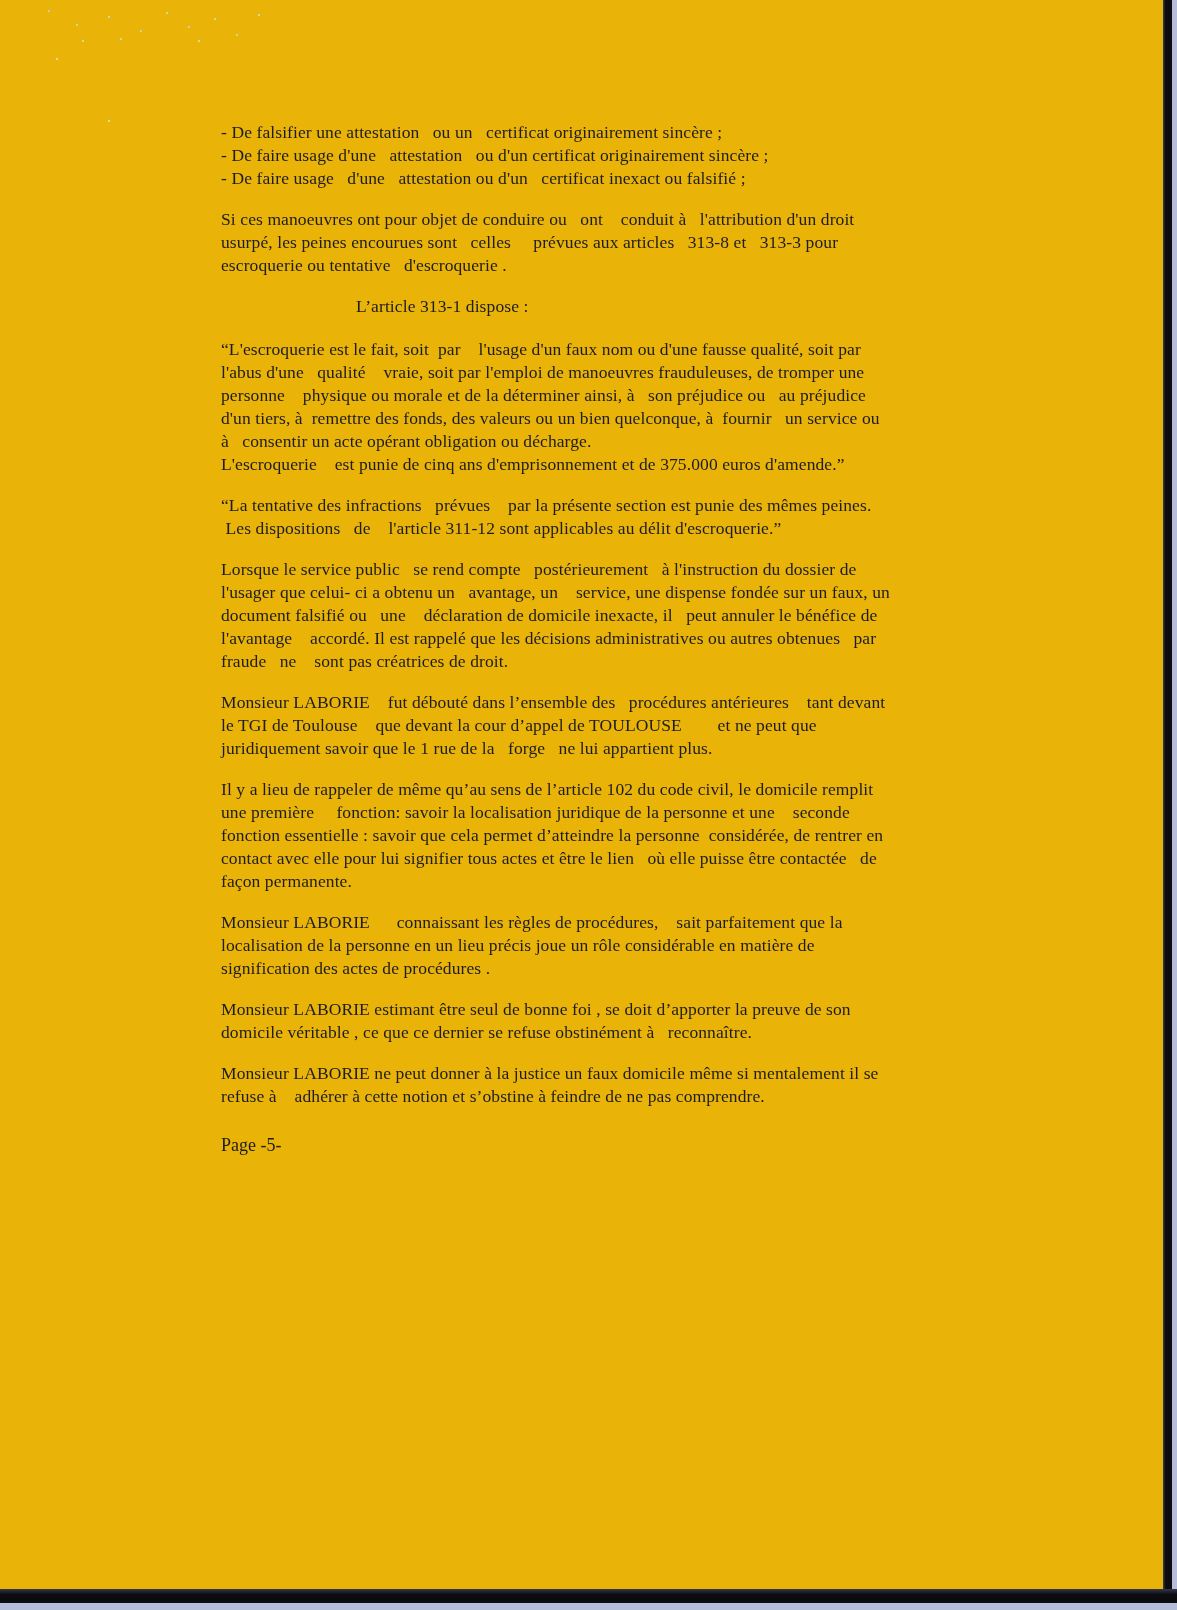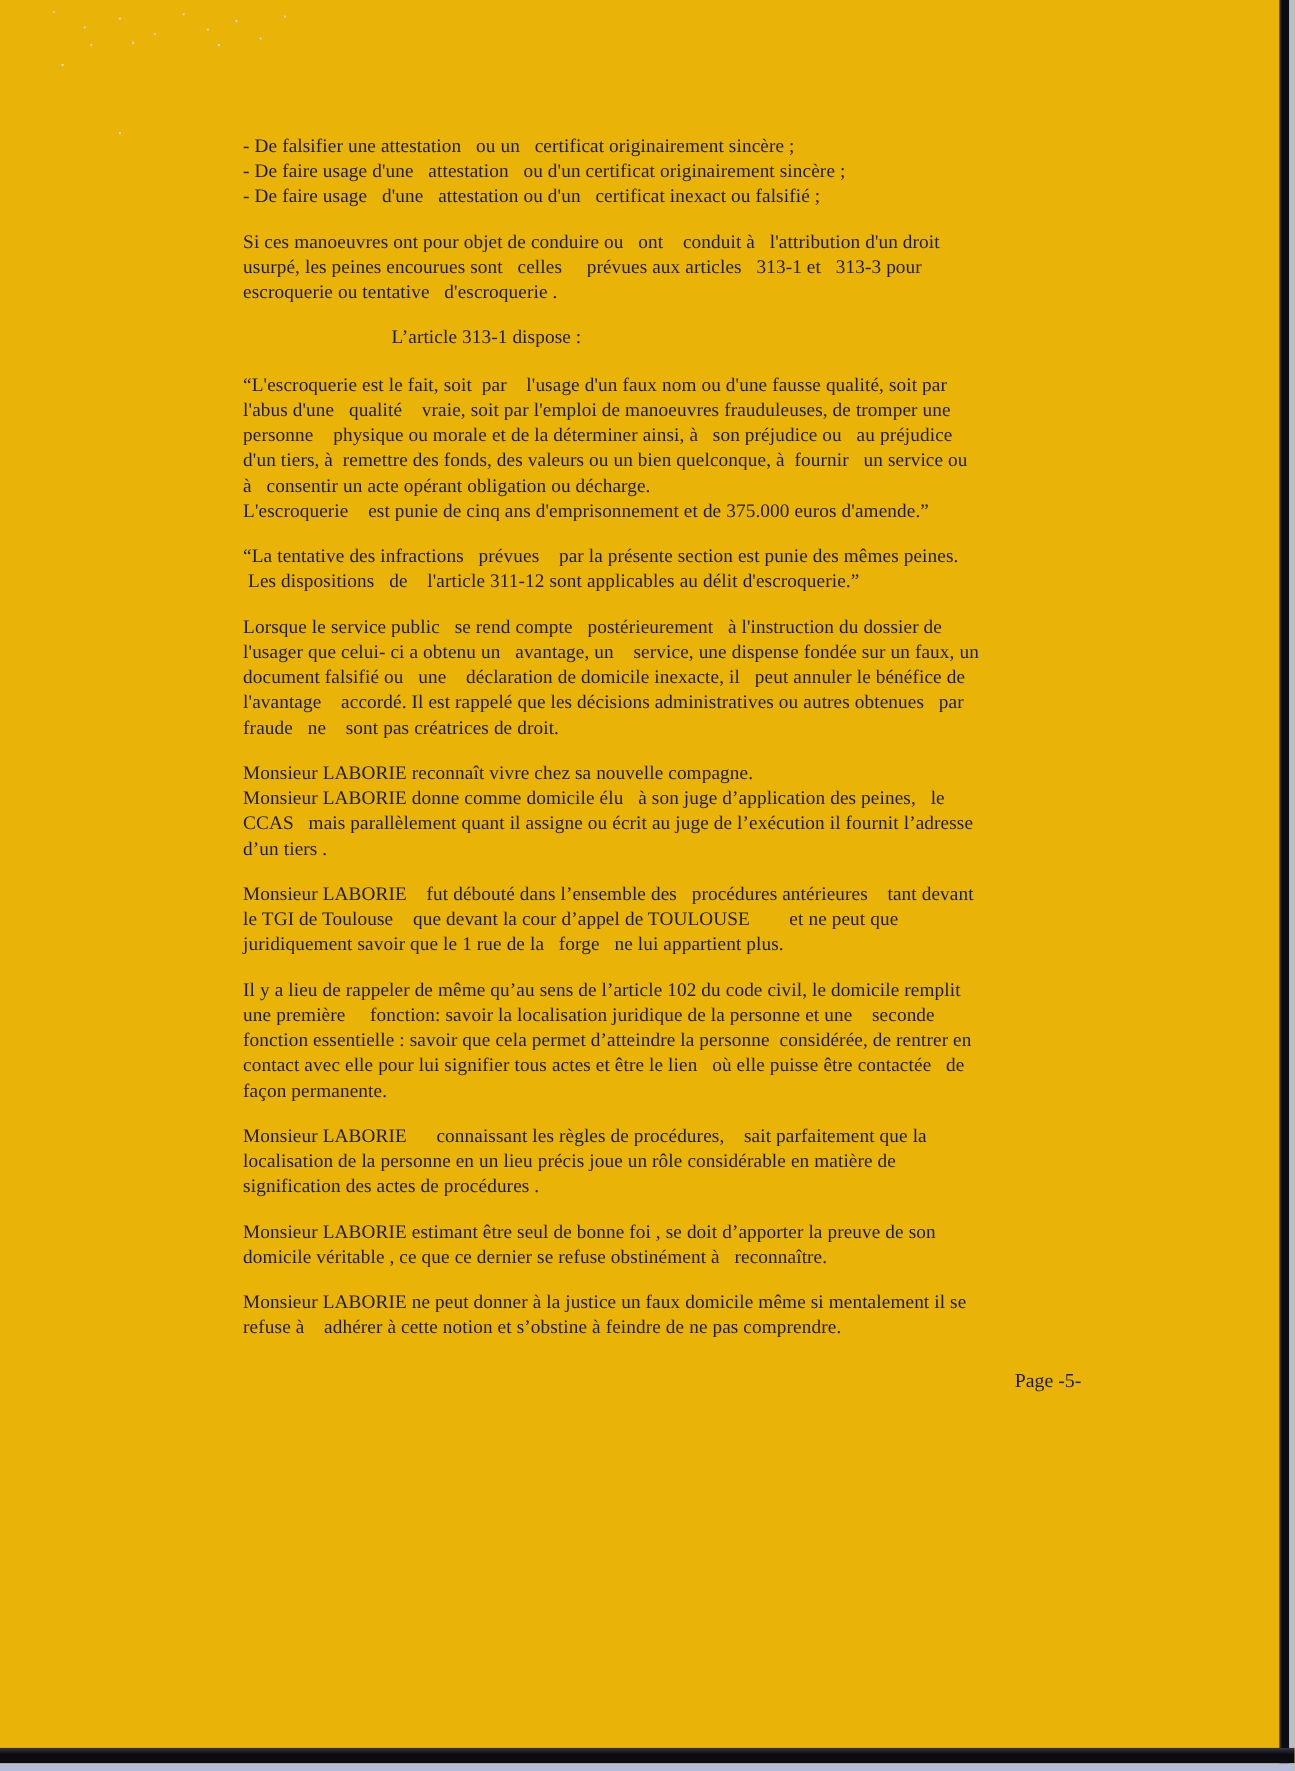--- a/index.html
+++ b/index.html
@@ -38,21 +38,21 @@
     line-height: 23px;
     margin: 0 0 18px 0;
     letter-spacing: 0.1px;
   }
   .heading {
     padding-left: 135px;
     margin-bottom: 20px;
   }
   .footer {
     margin-top: 26px;
-    text-align: right;
+    text-align: left;
     font-size: 18px;
     line-height: 23px;
     color: #1d1d20;
   }
   
   .edge-right-black {
     position: absolute; top: 0; right: 5px;
     width: 9px; height: 100%;
     background: linear-gradient(to right, #3a3d4d 0%, #0b0b10 30%, #0b0b10 100%);
   }
@@ -77,40 +77,36 @@
 
 <div class="sheet">
 
   <div class="scan-noise"></div>
 
   <div class="text-column">
     <p class="para">- De falsifier une attestation   ou un   certificat originairement sincère ;
 - De faire usage d'une   attestation   ou d'un certificat originairement sincère ;
 - De faire usage   d'une   attestation ou d'un   certificat inexact ou falsifié ;</p>
     <p class="para">Si ces manoeuvres ont pour objet de conduire ou   ont    conduit à   l'attribution d'un droit
-usurpé, les peines encourues sont   celles     prévues aux articles   313-1 et   313-3 pour
+usurpé, les peines encourues sont   celles     prévues aux articles   313-8 et   313-3 pour
 escroquerie ou tentative   d'escroquerie .</p>
     <p class="para heading">L’article 313-1 dispose :</p>
     <p class="para">“L'escroquerie est le fait, soit  par    l'usage d'un faux nom ou d'une fausse qualité, soit par
 l'abus d'une   qualité    vraie, soit par l'emploi de manoeuvres frauduleuses, de tromper une
 personne    physique ou morale et de la déterminer ainsi, à   son préjudice ou   au préjudice
 d'un tiers, à  remettre des fonds, des valeurs ou un bien quelconque, à  fournir   un service ou
 à   consentir un acte opérant obligation ou décharge.
 L'escroquerie    est punie de cinq ans d'emprisonnement et de 375.000 euros d'amende.”</p>
     <p class="para">“La tentative des infractions   prévues    par la présente section est punie des mêmes peines.
  Les dispositions   de    l'article 311-12 sont applicables au délit d'escroquerie.”</p>
     <p class="para">Lorsque le service public   se rend compte   postérieurement   à l'instruction du dossier de
 l'usager que celui- ci a obtenu un   avantage, un    service, une dispense fondée sur un faux, un
 document falsifié ou   une    déclaration de domicile inexacte, il   peut annuler le bénéfice de
 l'avantage    accordé. Il est rappelé que les décisions administratives ou autres obtenues   par
 fraude   ne    sont pas créatrices de droit.</p>
-    <p class="para">Monsieur LABORIE reconnaît vivre chez sa nouvelle compagne.
-Monsieur LABORIE donne comme domicile élu   à son juge d’application des peines,   le
-CCAS   mais parallèlement quant il assigne ou écrit au juge de l’exécution il fournit l’adresse
-d’un tiers .</p>
     <p class="para">Monsieur LABORIE    fut débouté dans l’ensemble des   procédures antérieures    tant devant
 le TGI de Toulouse    que devant la cour d’appel de TOULOUSE        et ne peut que
 juridiquement savoir que le 1 rue de la   forge   ne lui appartient plus.</p>
     <p class="para">Il y a lieu de rappeler de même qu’au sens de l’article 102 du code civil, le domicile remplit
 une première     fonction: savoir la localisation juridique de la personne et une    seconde
 fonction essentielle : savoir que cela permet d’atteindre la personne  considérée, de rentrer en
 contact avec elle pour lui signifier tous actes et être le lien   où elle puisse être contactée   de
 façon permanente.</p>
     <p class="para">Monsieur LABORIE      connaissant les règles de procédures,    sait parfaitement que la
 localisation de la personne en un lieu précis joue un rôle considérable en matière de

